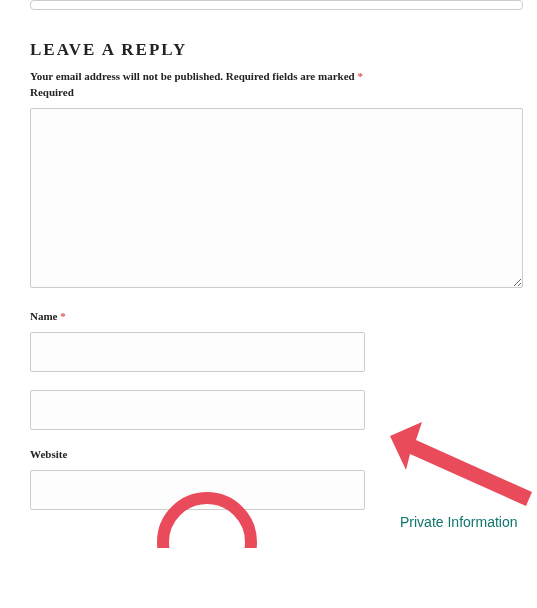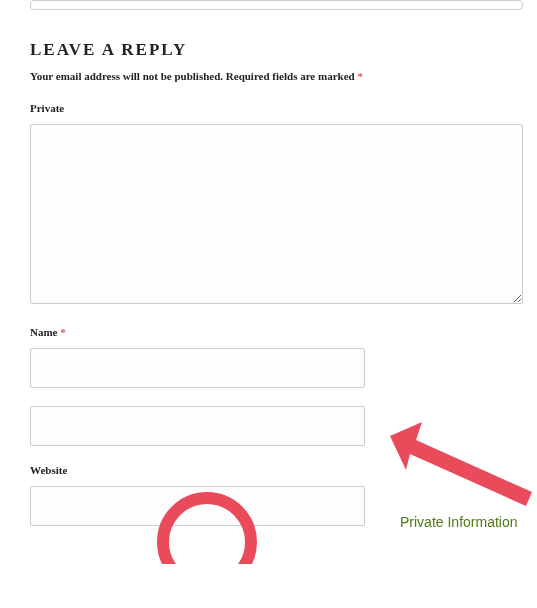--- a/index.html
+++ b/index.html
@@ -25,21 +25,21 @@
       font-size: 17px;
       letter-spacing: 2px;
       color: #222;
       margin-top: 30px;
       margin-bottom: 10px;
     }
     .sub {
       font-size: 11px;
       font-weight: bold;
       color: #222;
-      margin-bottom: 20px;
+      margin-bottom: 4px;
     }
     .req { color: #d9534f; }
     .label {
       font-size: 11px;
       font-weight: bold;
       color: #222;
       display: block;
       margin-bottom: 10px;
     }
     textarea.comment {
@@ -101,21 +101,21 @@
       width: 150px;
       height: 90px;
       pointer-events: none;
     }
     .anno-label {
       position: absolute;
       top: 514px;
       left: 392px;
       font-family: Arial, sans-serif;
       font-size: 14px;
-      color: #4d7c0f;
+      color: #0f766e;
       pointer-events: none;
     }
     .container { position: relative; width: 537px; }
   </style>
 </head>
 <body>
 
 <div class="container">
 
   <div class="top-box"></div>
@@ -125,21 +125,21 @@
     <h3 class="heading">LEAVE A REPLY</h3>
 
     <p class="sub">
       <span>Your email address will not be published.</span>
       <span> </span>
       <span>Required fields are marked</span>
       <span> </span>
       <span class="req">*</span>
     </p>
 
-    <label class="label">Private</label>
+    <label class="label">Required</label>
     <textarea class="comment" style=""></textarea>
 
     <label class="label">
       <span>Name</span>
       <span> </span>
       <span class="req">*</span>
     </label>
     <input type="text" class="text" style="">
 
     <input type="text" class="text" style="">

